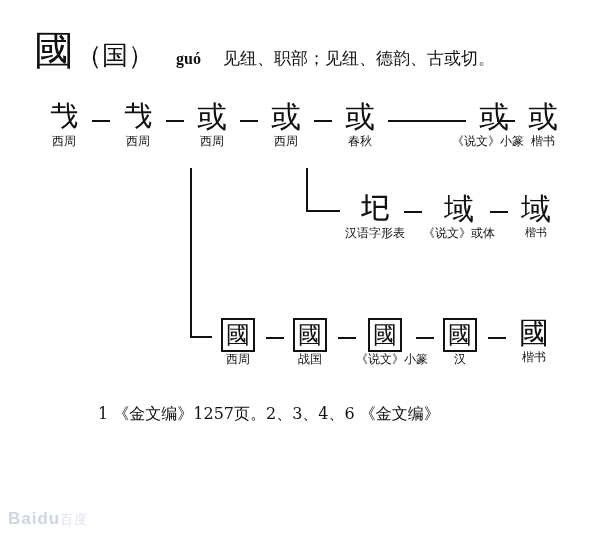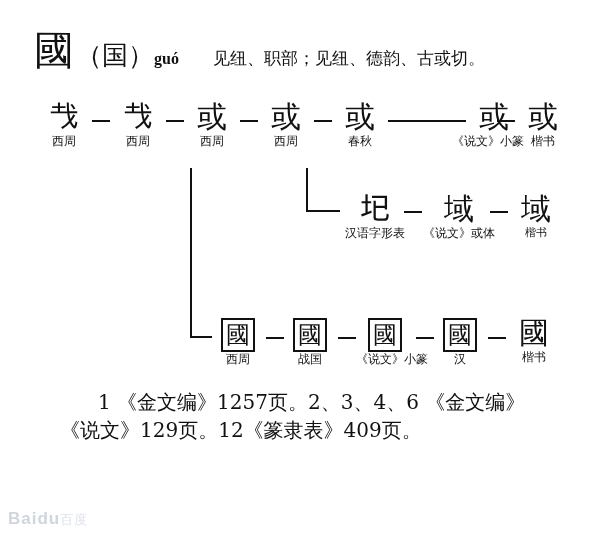--- a/index.html
+++ b/index.html
@@ -37,26 +37,27 @@
     letter-spacing: 0;
   }
   .head-simp {
     font-size: 26px;
     line-height: 30px;
     margin-left: 2px;
     font-family: "DejaVu Serif", "Liberation Serif", serif;
   }
   .head-pinyin {
     font-size: 16px;
+    margin-left: 22px;
     font-family: "Liberation Serif", serif;
     font-weight: bold;
   }
   .head-gloss {
     font-size: 17px;
-    margin-left: 34px;
+    margin-left: 22px;
     font-family: "DejaVu Serif", "Liberation Serif", serif;
     white-space: nowrap;
   }
 
   
   .glyph {
     position: absolute;
     text-align: center;
   }
   .glyph .gchar {
@@ -91,23 +92,23 @@
   .vline {
     position: absolute;
     width: 0;
     border-left: 2px solid #111;
   }
 
   
   .notes {
     position: absolute;
     left: 60px;
-    top: 388px;
+    top: 400px;
     width: 480px;
-    font-size: 20px;
+    font-size: 16px;
     line-height: 28px;
     font-family: "DejaVu Serif", "Liberation Serif", serif;
     text-align: justify;
   }
   .notes p { margin: 0; text-indent: 0; }
   .notes p.first { text-indent: 38px; }
 
   
   .watermark {
     position: absolute;
@@ -225,20 +226,19 @@
   </div>
   <div class="dash" style="left:488px; top:337px; width:18px;"></div>
 
   <div class="glyph" style="left:506px; top:316px; width:56px;">
     <span class="gchar">國</span>
     <div class="glabel">楷书</div>
   </div>
 
   <div class="notes">
     <p class="first">1 《金文编》1257页。2、3、4、6 《金文编》</p>
-    <p>《说文》129页。12《篆隶表》409页。</p>
   </div>
 
   <div class="watermark">
     <span>Baidu</span><span class="wm2">百度</span>
   </div>
 
 </div>
 
 </body></html>

